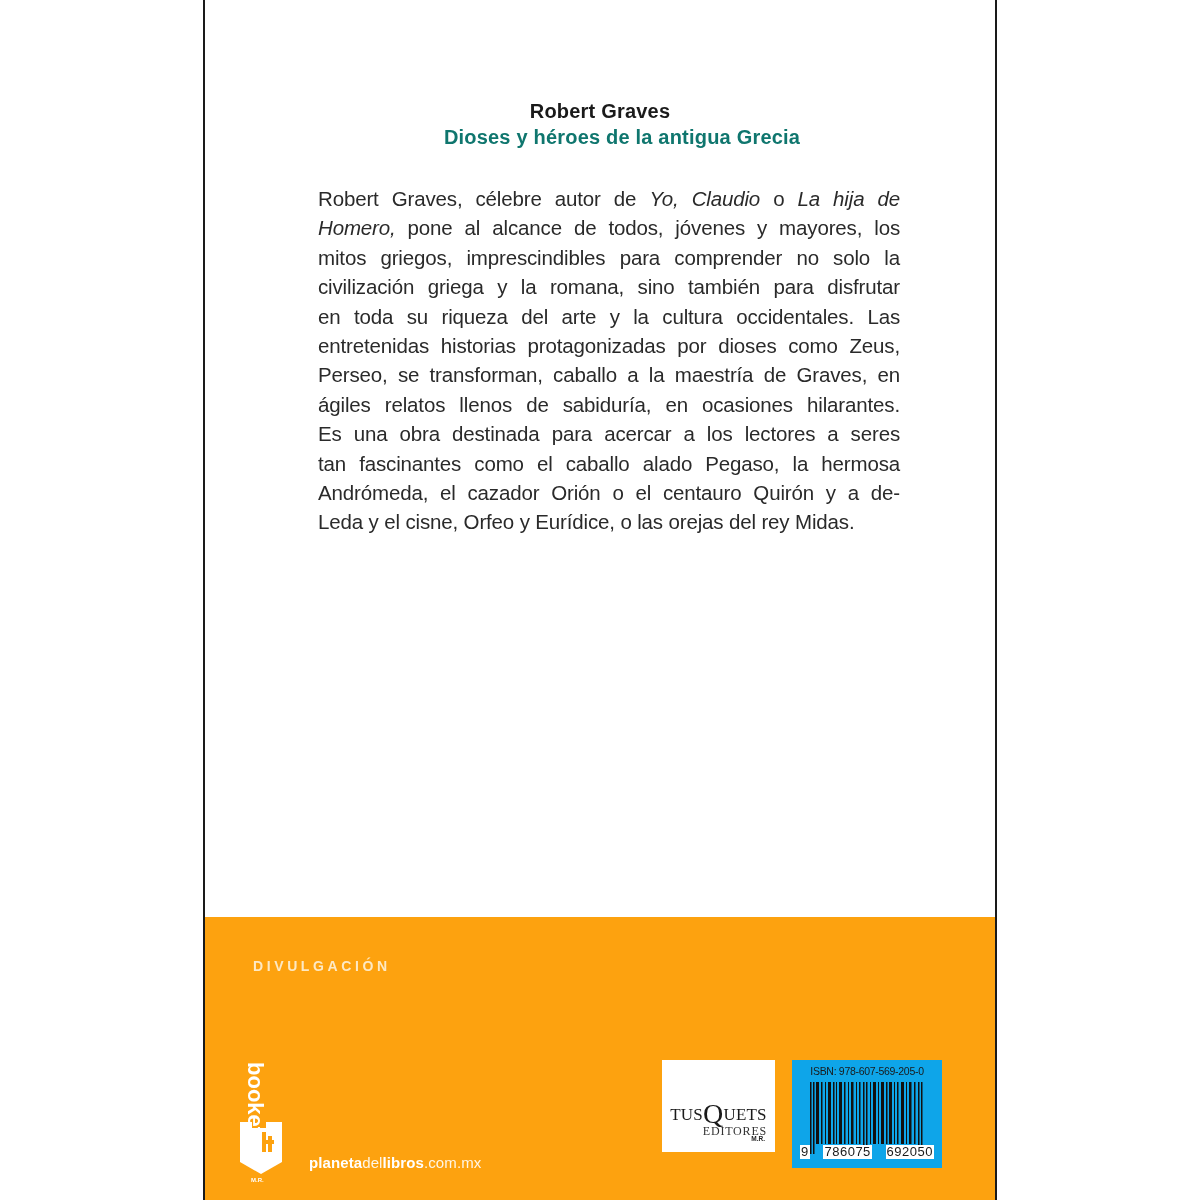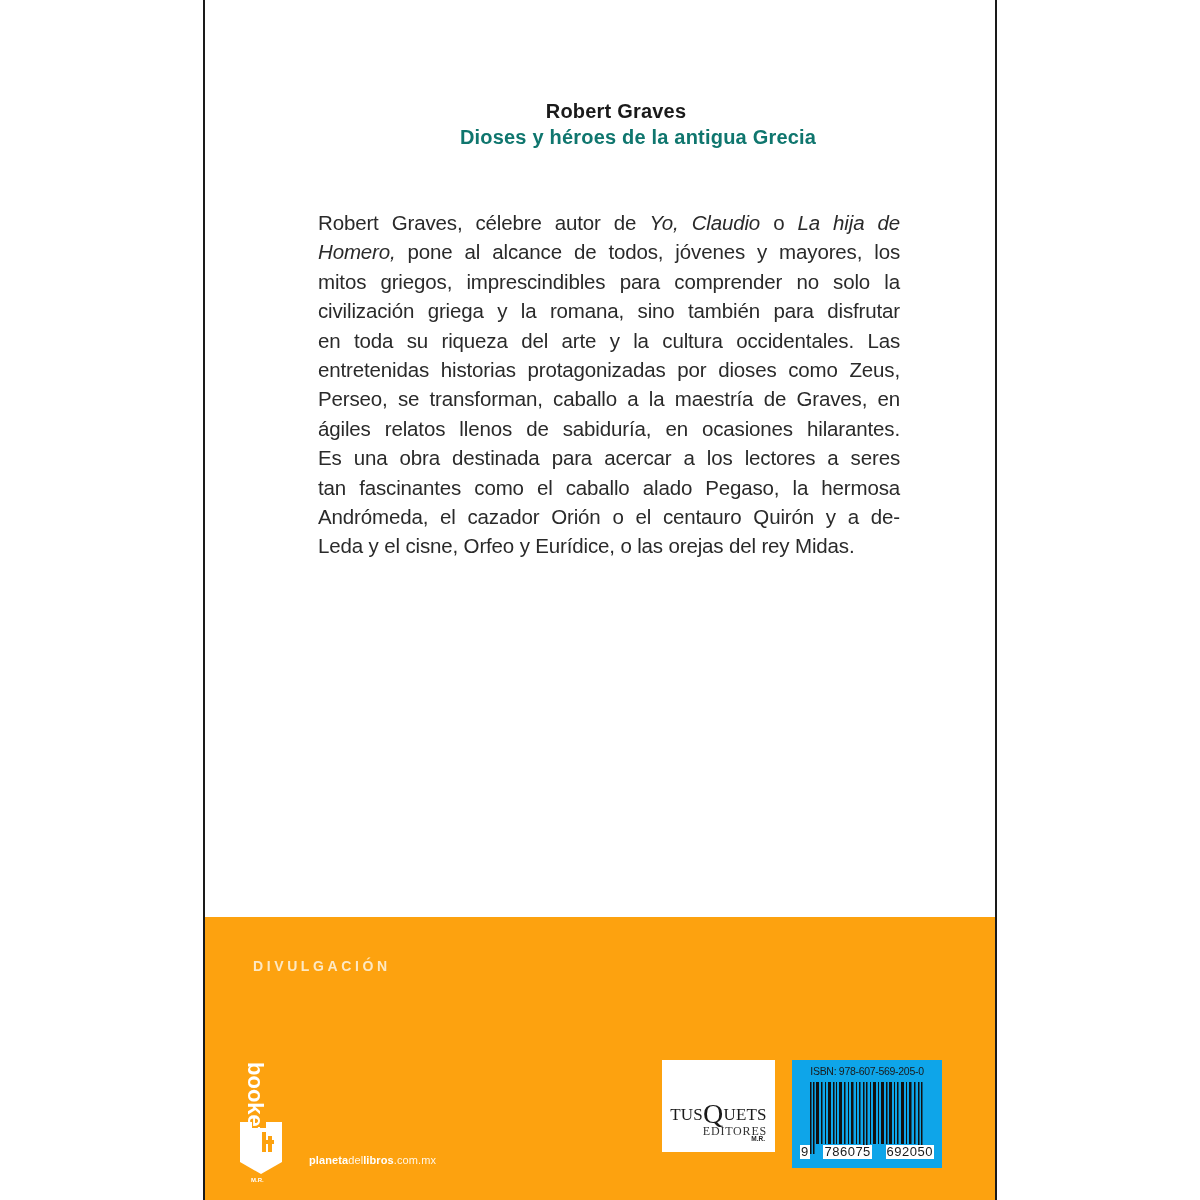--- a/index.html
+++ b/index.html
@@ -19,21 +19,21 @@
       left: 203px;
       top: 0;
       width: 790px;
       height: 1200px;
       background: #ffffff;
       border-left: 2px solid #1a1a1a;
       border-right: 2px solid #1a1a1a;
     }
     .header {
       position: absolute;
-      left: 16px;
+      left: 0;
       top: 98px;
       width: 790px;
       text-align: center;
     }
     .author {
       font-size: 20px;
       font-weight: bold;
       color: #1a1a1a;
       line-height: 26px;
       letter-spacing: 0.2px;
@@ -51,21 +51,20 @@
       left: 113px;
       top: 184px;
       width: 582px;
       font-size: 20.5px;
       line-height: 29.4px;
       color: #2a2a2a;
       text-align: justify;
       text-align-last: left;
       hyphens: manual;
       letter-spacing: -0.15px;
-      margin-top: 24px;
     }
     .blurb .line {
       display: block;
       text-align: justify;
       text-align-last: justify;
       white-space: nowrap;
     }
     .blurb .line.last {
       text-align-last: left;
     }
@@ -114,21 +113,21 @@
       left: 46px;
       top: 260px;
       font-size: 6px;
       font-weight: bold;
       color: #ffffff;
     }
     .website {
       position: absolute;
       left: 104px;
       top: 237px;
-      font-size: 11px;
+      font-size: 15px;
       color: #fff6e6;
       letter-spacing: 0.1px;
     }
     .website b { font-weight: bold; color: #ffffff; }
     .website span { font-weight: normal; }
     .publisher-box {
       position: absolute;
       left: 457px;
       top: 143px;
       width: 113px;

